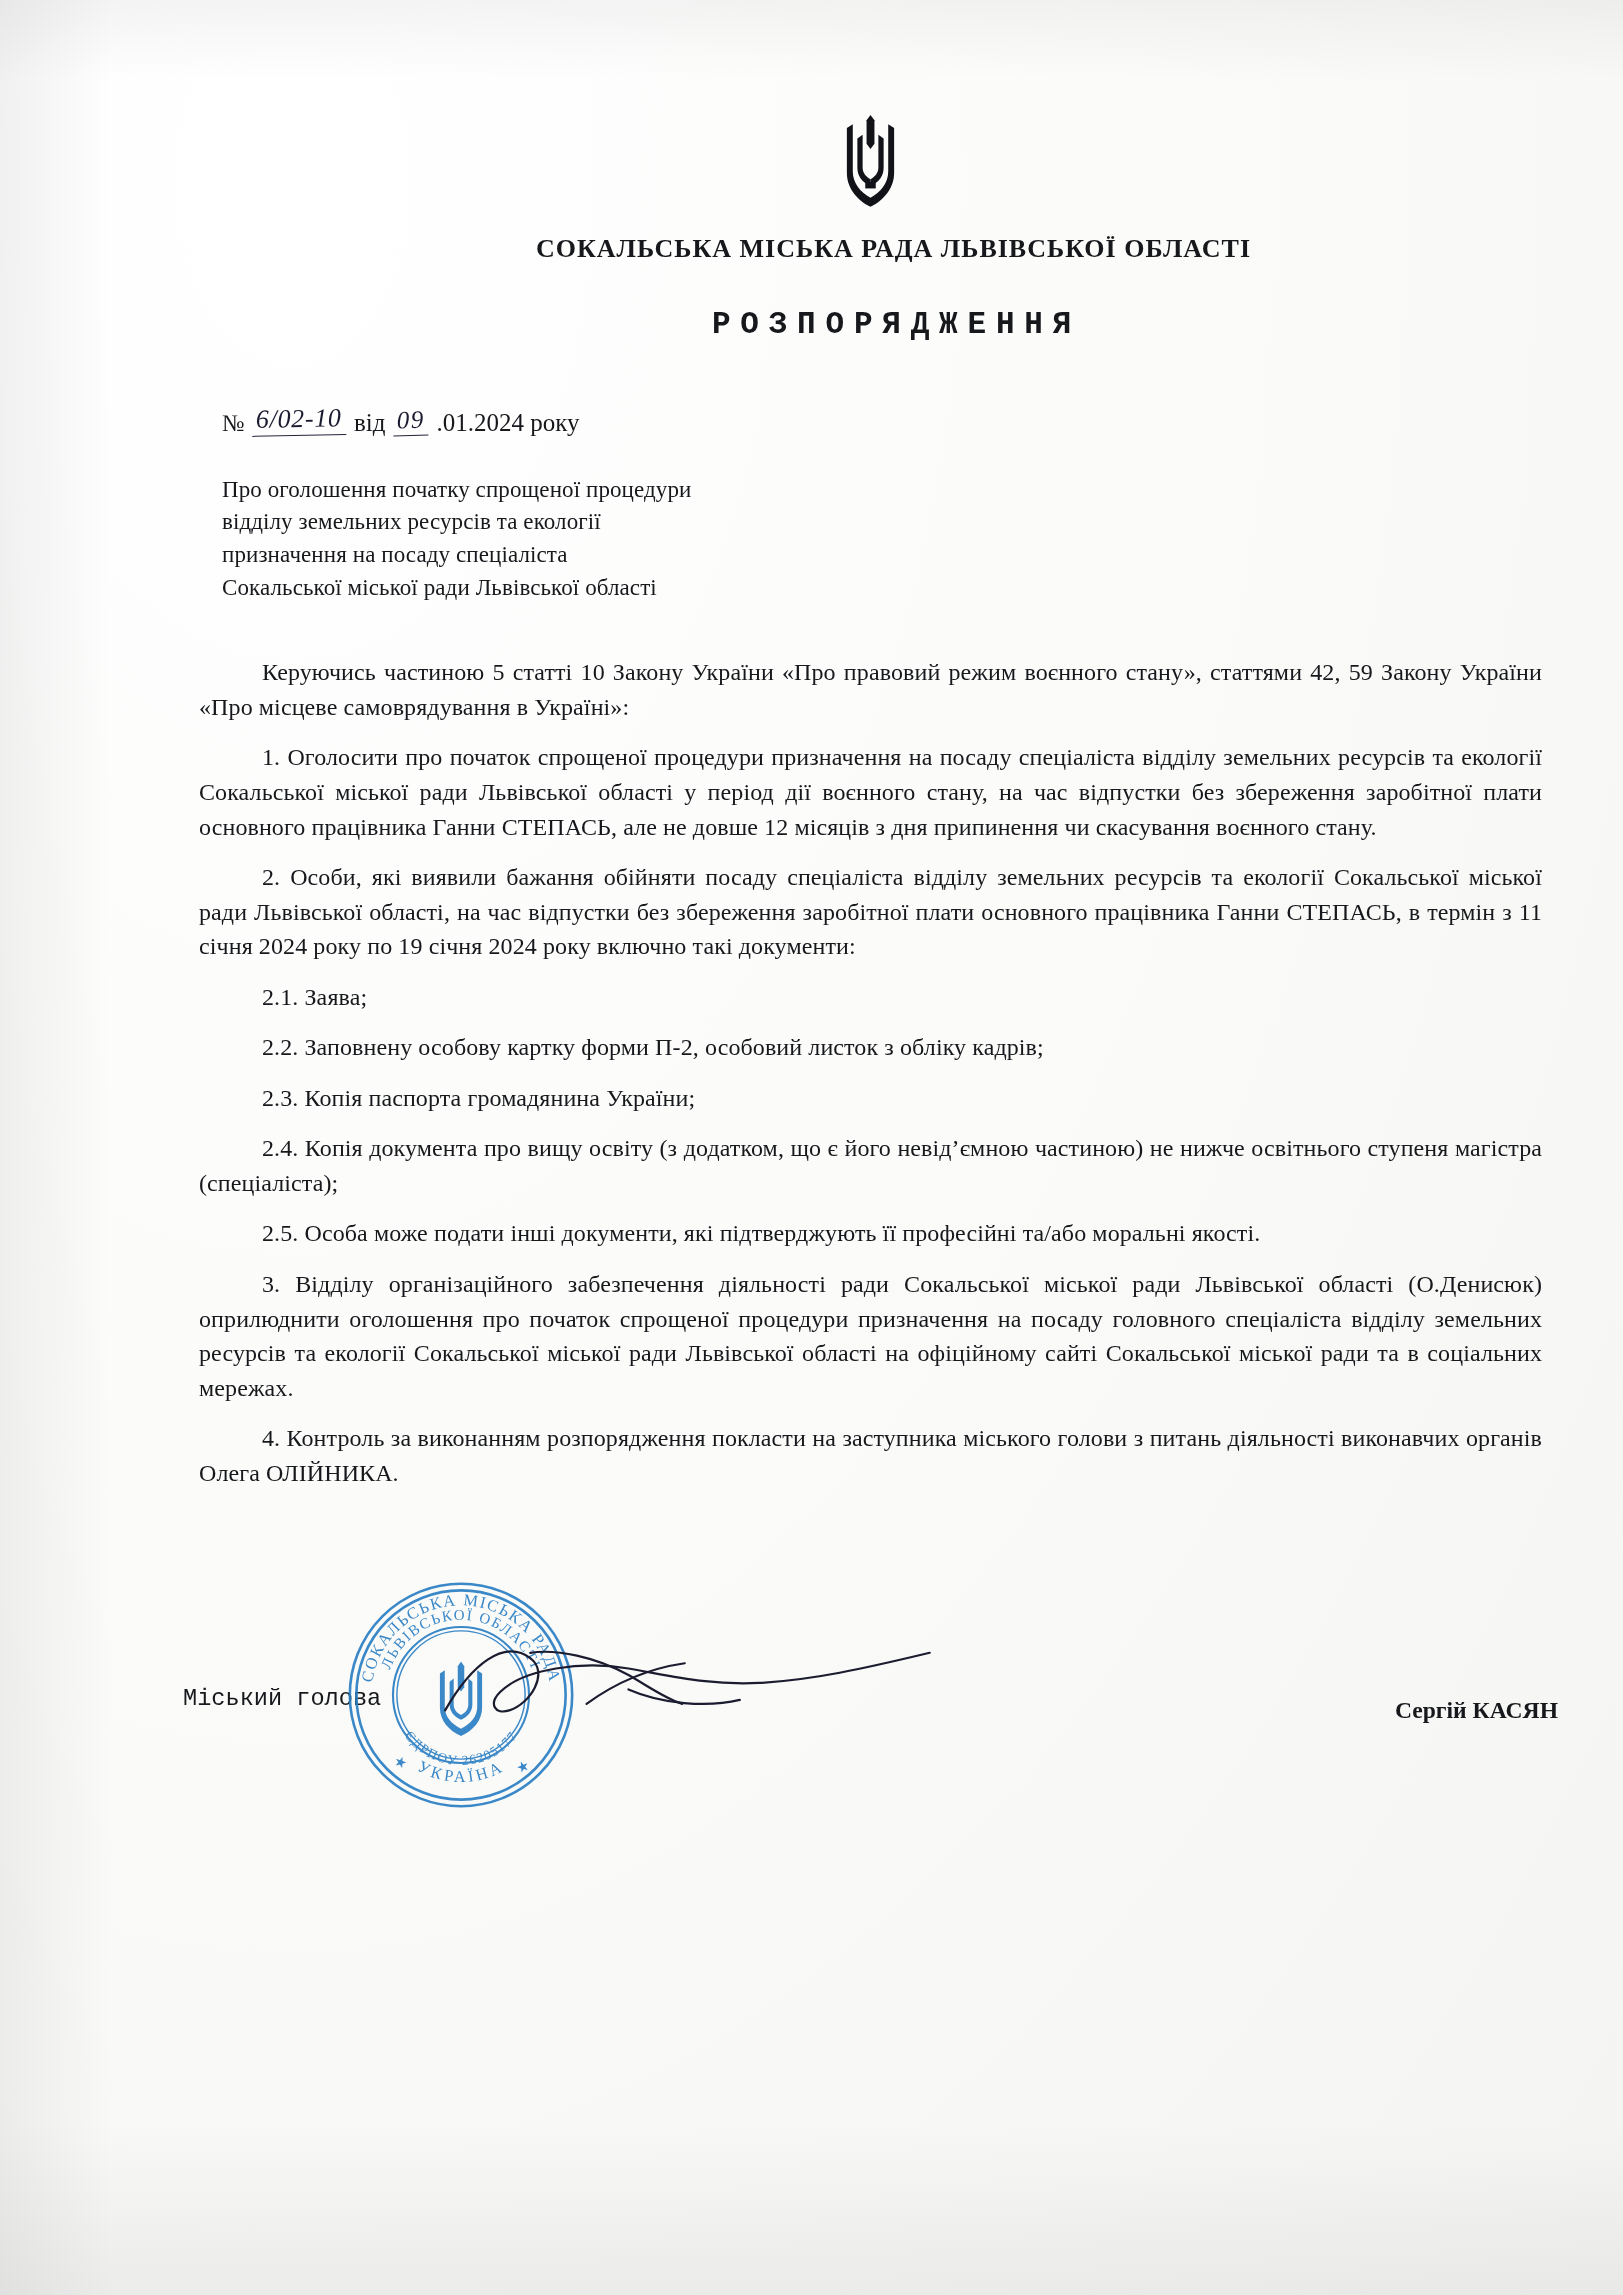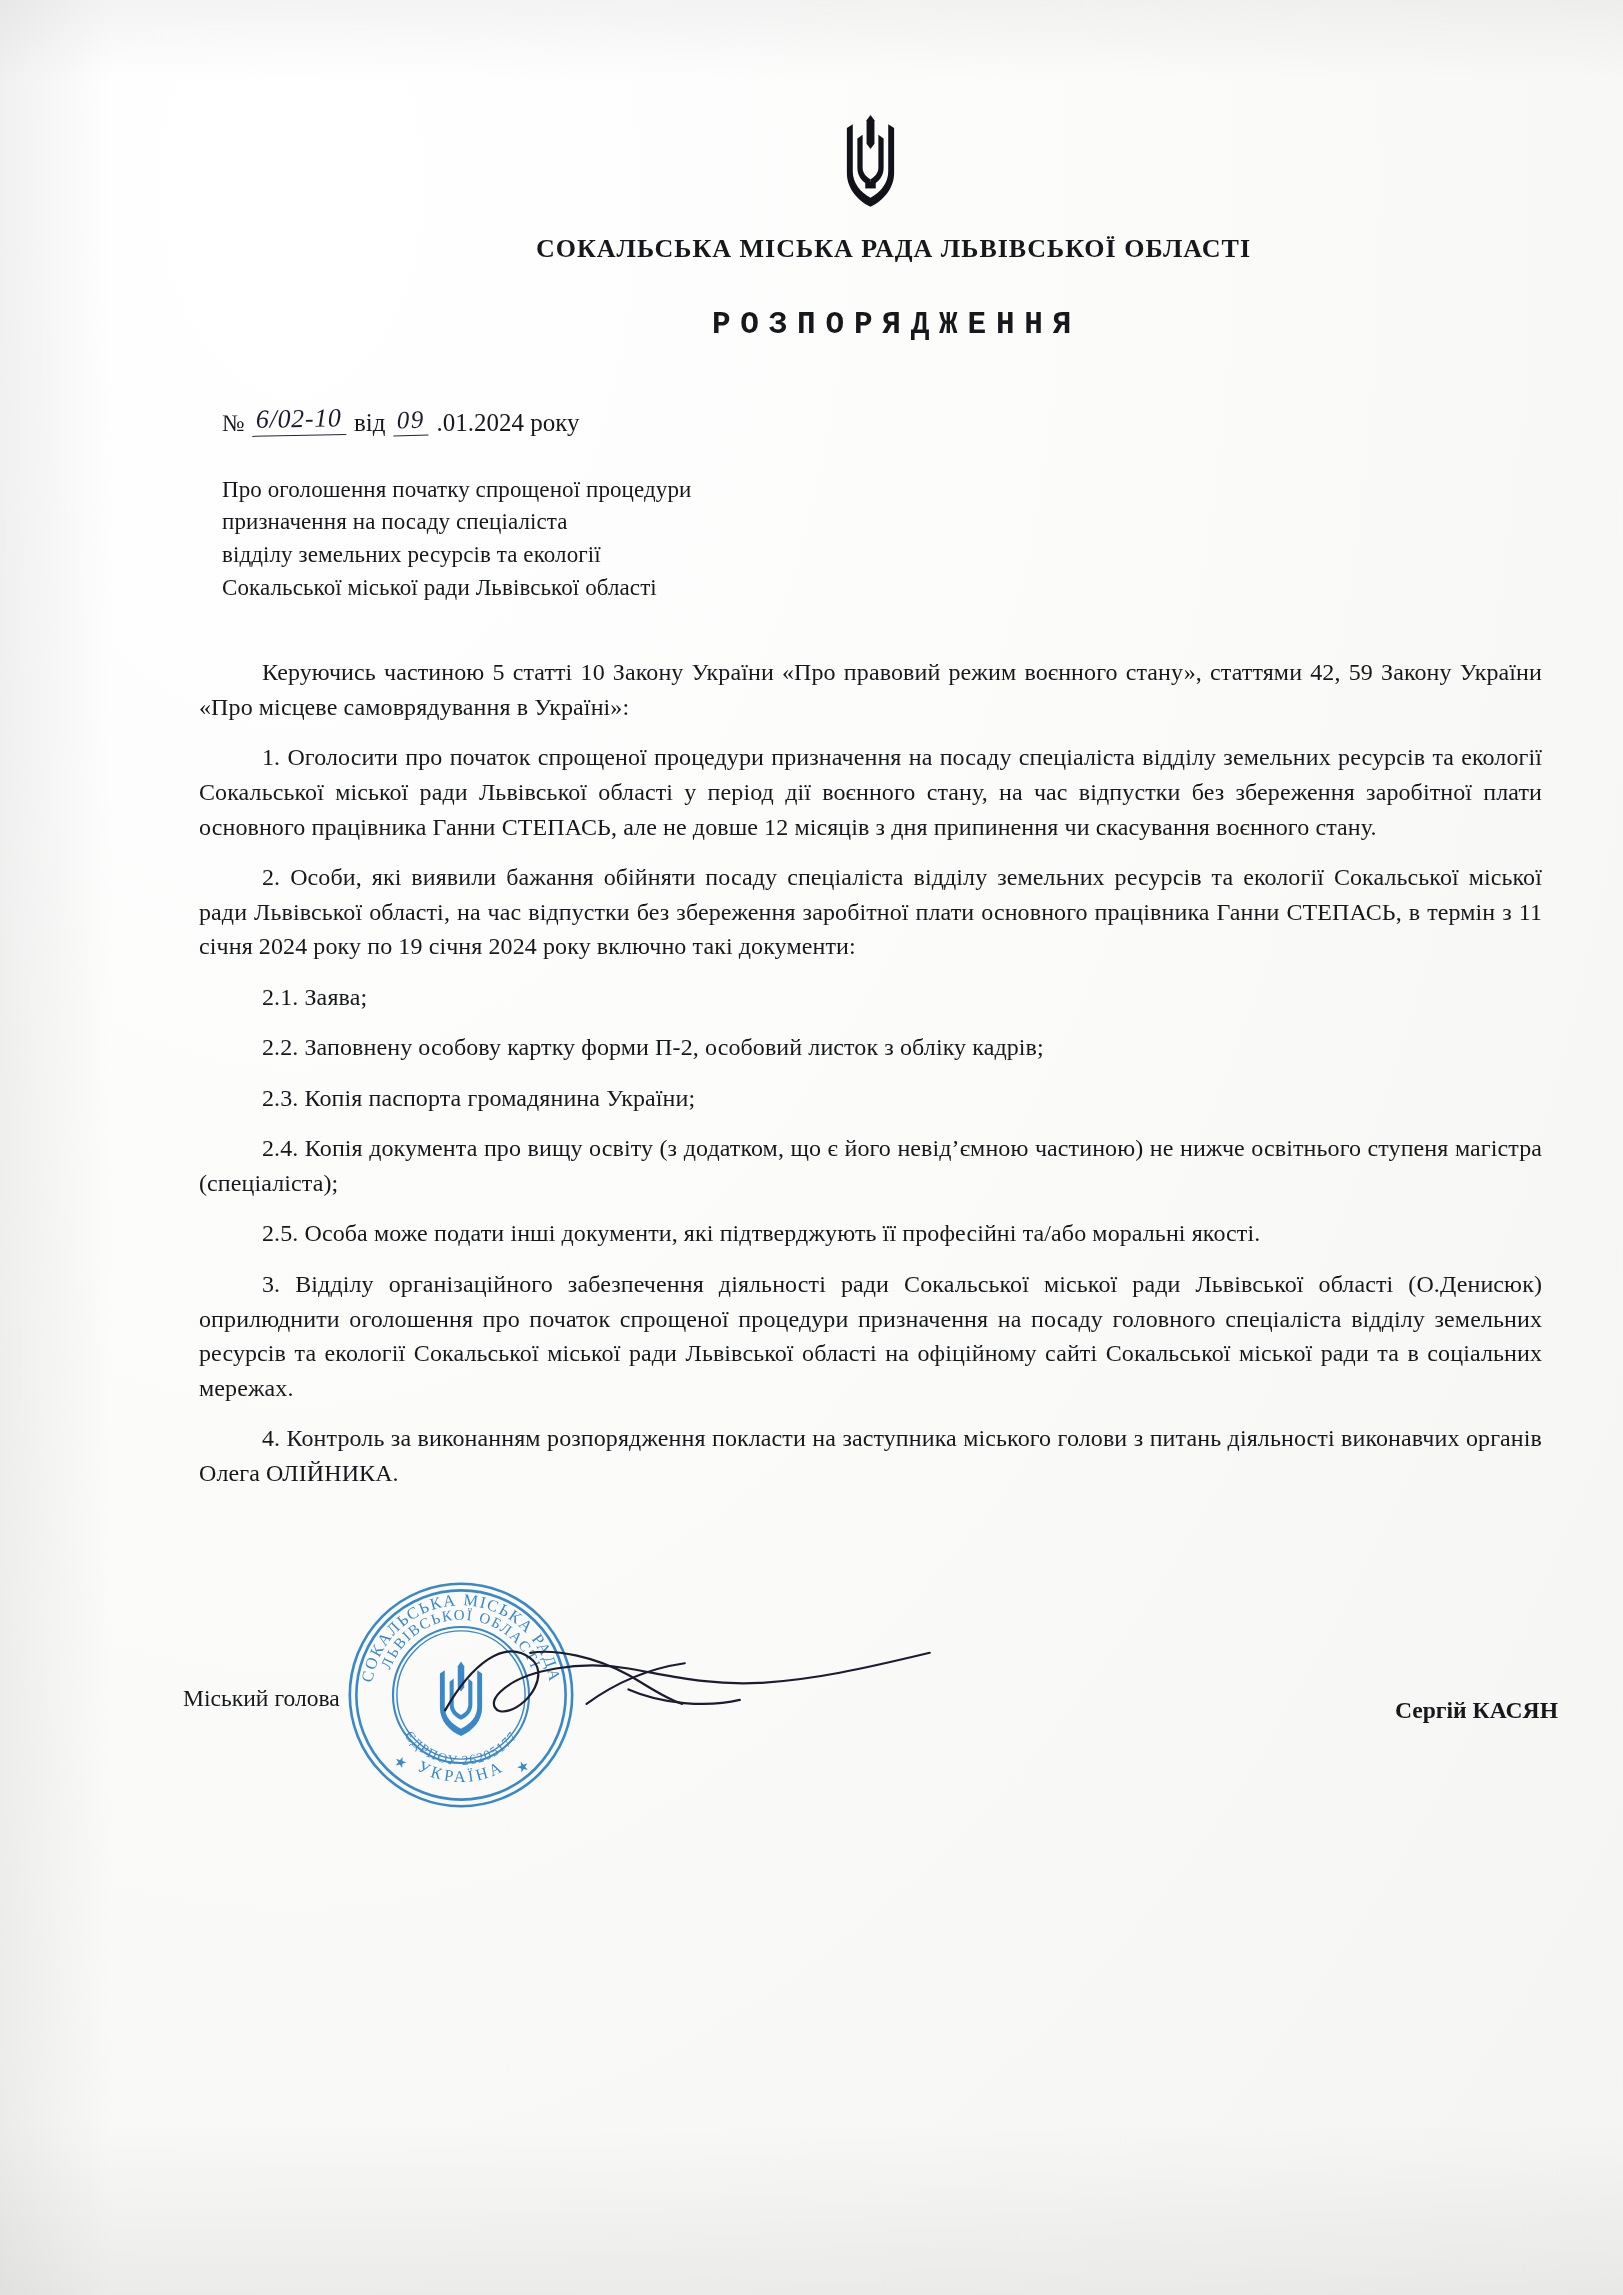--- a/index.html
+++ b/index.html
@@ -139,20 +139,21 @@
   .sigrow {
     position: relative;
     margin-top: 115px;
     height: 157px;
   }
   .sig-left {
     position: absolute;
     left: 0;
     top: 80px;
     font-size: 23.6px;
+    font-family: Liberation Mono, monospace;
   }
   .sig-right {
     position: absolute;
     right: 0;
     top: 92px;
     font-size: 23.6px;
     font-weight: bold;
   }
 
   
@@ -214,22 +215,22 @@
     <div class="numline">
       <span>№</span>
       <span class="handwritten">6/02-10</span>
       <span class="lbl">від</span>
       <span class="handwritten small">09</span>
       <span class="lbl">.01.2024 року</span>
     </div>
 
     <div class="subject">
       <div>Про оголошення початку спрощеної процедури</div>
+      <div>відділу земельних ресурсів та екології</div>
       <div>призначення на посаду спеціаліста</div>
-      <div>відділу земельних ресурсів та екології</div>
       <div>Сокальської міської ради Львівської області</div>
     </div>
 
     <div class="body">
       <p>Керуючись частиною 5 статті 10 Закону України  «Про правовий режим воєнного стану», статтями 42, 59 Закону України «Про місцеве самоврядування в Україні»:</p>
       <p>1. Оголосити про початок спрощеної процедури призначення на посаду спеціаліста відділу земельних ресурсів та екології Сокальської міської ради Львівської області у період дії воєнного стану, на час відпустки без збереження заробітної плати основного працівника Ганни СТЕПАСЬ, але не довше 12 місяців з дня припинення чи скасування воєнного стану.</p>
       <p>2. Особи, які виявили бажання обійняти посаду спеціаліста відділу земельних ресурсів та екології Сокальської міської ради Львівської області, на час відпустки без збереження заробітної плати основного працівника Ганни СТЕПАСЬ, в термін з 11 січня 2024 року по 19 січня 2024 року включно такі документи:</p>
       <p>2.1. Заява;</p>
       <p>2.2. Заповнену особову картку форми П-2, особовий листок з обліку кадрів;</p>
       <p>2.3. Копія паспорта громадянина України;</p>

